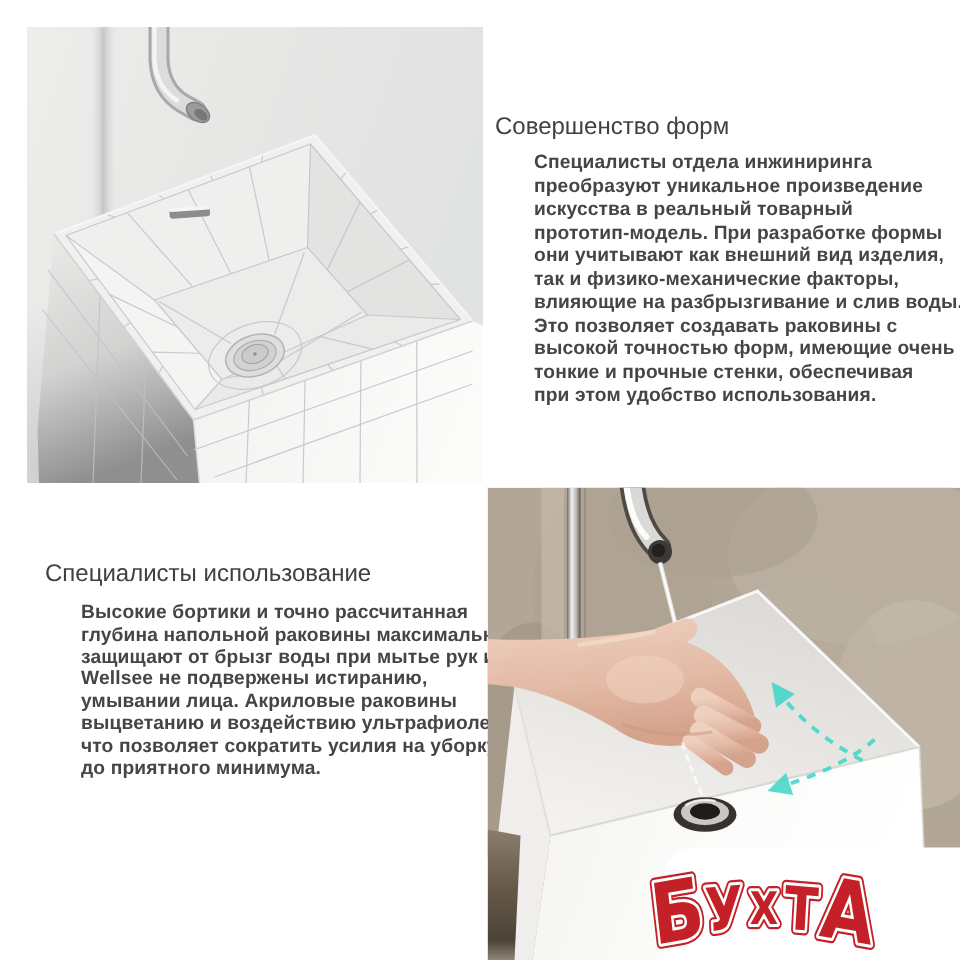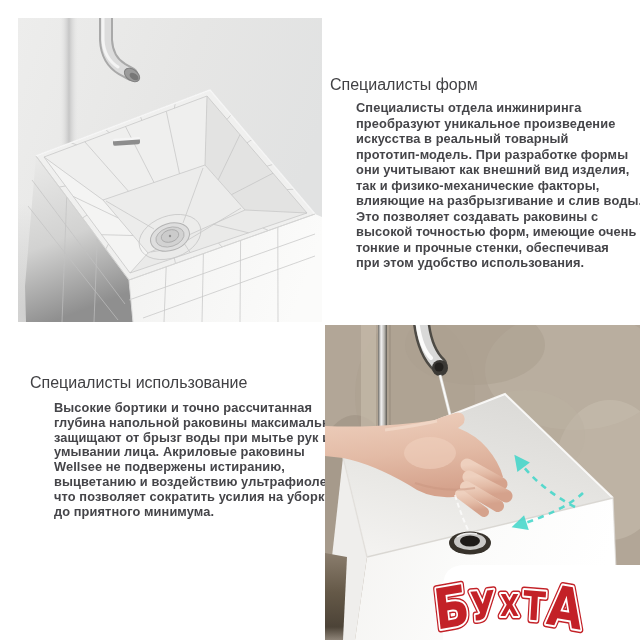--- a/index.html
+++ b/index.html
@@ -140,42 +140,42 @@
           <circle cx="152" cy="218" r="1.2" fill="#8f8f8f"></circle>
         </g>
 
         <path d="M 18,138 192,72 297,196" fill="none" stroke="#fafafa" stroke-width="1.4" opacity="0.9"></path>
         <path d="M 18,138 111,262 297,196" fill="none" stroke="#d6d6d5" stroke-width="1" opacity="0.8"></path>
         <path d="M 111,262 115,304" fill="none" stroke="#dadada" stroke-width="1"></path>
       </g>
     </svg>
   </div>
 
-  <div class="tblock title title-tr">Специалисты форм</div>
+  <div class="tblock title title-tr">Совершенство форм</div>
   <div class="tblock bodytext body-tr">
       <div class="line">Специалисты отдела инжиниринга</div>
       <div class="line">преобразуют уникальное произведение</div>
       <div class="line">искусства в реальный товарный</div>
       <div class="line">прототип-модель. При разработке формы</div>
       <div class="line">они учитывают как внешний вид изделия,</div>
       <div class="line">так и физико-механические факторы,</div>
       <div class="line">влияющие на разбрызгивание и слив воды.</div>
       <div class="line">Это позволяет создавать раковины с</div>
       <div class="line">высокой точностью форм, имеющие очень</div>
       <div class="line">тонкие и прочные стенки, обеспечивая</div>
       <div class="line">при этом удобство использования.</div>
     </div>
 
   <div class="tblock title title-bl">Специалисты использование</div>
   <div class="tblock bodytext body-bl">
       <div class="line">Высокие бортики и точно рассчитанная</div>
       <div class="line">глубина напольной раковины максимально</div>
       <div class="line">защищают от брызг воды при мытье рук и</div>
+      <div class="line">Wellsee не подвержены истиранию,</div>
       <div class="line">умывании лица. Акриловые раковины</div>
-      <div class="line">Wellsee не подвержены истиранию,</div>
       <div class="line">выцветанию и воздействию ультрафиолета,</div>
       <div class="line">что позволяет сократить усилия на уборку</div>
       <div class="line">до приятного минимума.</div>
     </div>
 
   <div class="quad q-photo">
     <svg viewBox="0 0 315 315">
       <defs>
         <linearGradient id="deckGrad" x1="0.6" y1="0" x2="0.2" y2="1">
           <stop offset="0" stop-color="#dbdad7"></stop>

